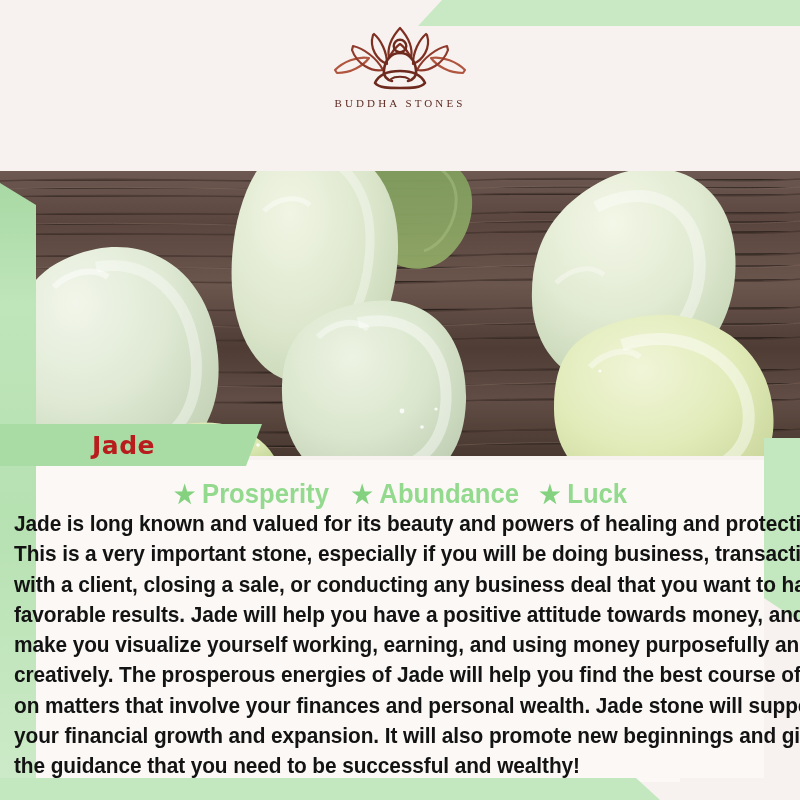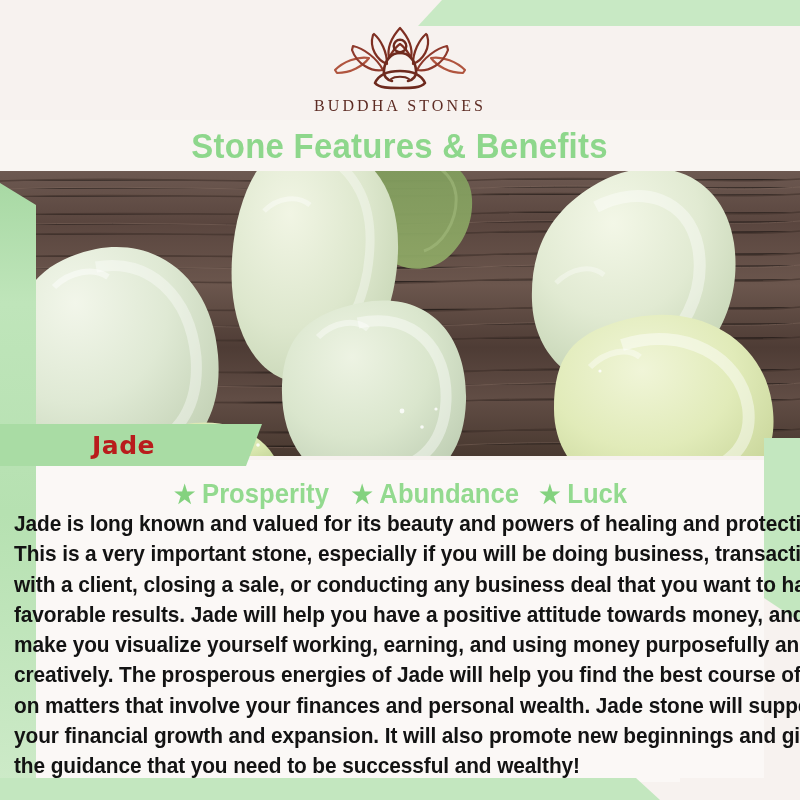--- a/index.html
+++ b/index.html
@@ -35,21 +35,21 @@
     position:absolute;right:0;bottom:0;width:120px;height:22px;background:#f7f2ef;
   }
 
   
   .header{position:absolute;top:0;left:0;width:800px;height:122px;}
   .logo-wrap{position:absolute;left:0;right:0;top:26px;text-align:center;}
   .logo-mark{display:block;margin:0 auto;}
   .logo-word{
     margin-top:3px;
     font-family:"Liberation Serif",serif;
-    font-size:16px;letter-spacing:3.1px;
+    font-size:11px;letter-spacing:3.1px;
     color:#5d2b23;font-weight:400;
   }
 
   
   .title-band{
     position:absolute;top:120px;left:0;width:800px;height:52px;
     display:flex;align-items:center;justify-content:center;
     background:#f9f5f2;
   }
   .title-text{
@@ -148,23 +148,20 @@
             <path d="M48 57 C52 48 62 45 73 45 C84 45 94 48 98 57 C94 62 84 62 73 62 C62 62 52 62 48 57 Z" stroke="#6e2a1e" stroke-width="2.6"></path>
 
             <path d="M64 53 C68 50 78 50 82 53" stroke="#6e2a1e" stroke-width="2"></path>
           </g>
         </svg>
       </span>
       <div class="logo-word">BUDDHA STONES</div>
     </div>
   </div>
 
-  <div class="title-band">
-    <div class="title-text">Stone Features &amp; Benefits</div>
-  </div>
 
   <div class="photo">
     <svg viewBox="0 0 800 285" preserveAspectRatio="none" xmlns="http://www.w3.org/2000/svg">
       <defs>
         <linearGradient id="wood" x1="0" y1="0" x2="0" y2="1">
           <stop offset="0" stop-color="#6d5951"></stop>
           <stop offset="0.18" stop-color="#5a463f"></stop>
           <stop offset="0.4" stop-color="#6b564d"></stop>
           <stop offset="0.62" stop-color="#4e3c35"></stop>
           <stop offset="0.8" stop-color="#614d45"></stop>

